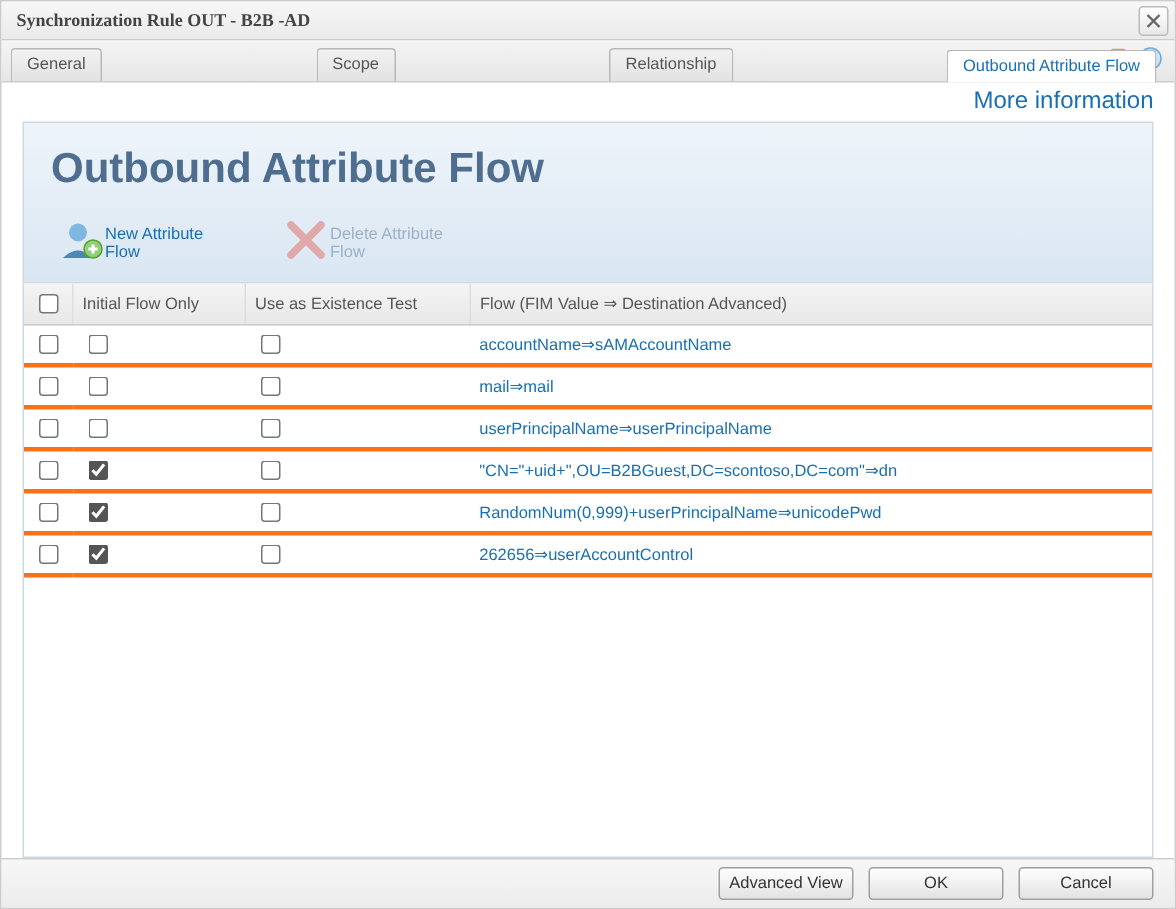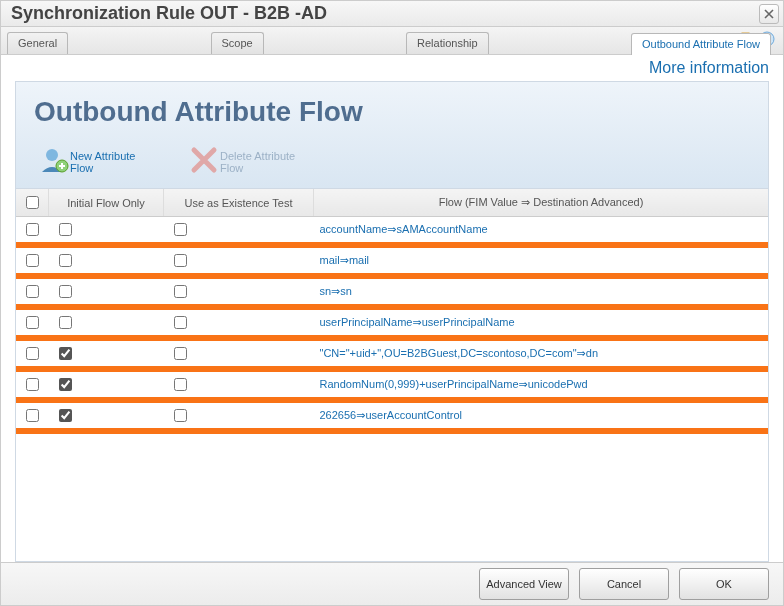--- a/index.html
+++ b/index.html
@@ -5,21 +5,21 @@
   * { box-sizing: border-box; }
   html, body { margin:0; padding:0; font-family: "Segoe UI", Arial, sans-serif; font-size:12px; color:#333; }
   body { width:784px; height:606px; background:#fff; border:1px solid #ccc; position:relative; display:flex; flex-direction:column; }
 
   
   .titlebar {
     height:26px; background:linear-gradient(#f7f7f7,#eaeaea);
     border-bottom:1px solid #ccc; display:flex; align-items:center; padding:0 6px 0 10px;
     position:relative;
   }
-  .titlebar .title { font-size:18px; font-weight:bold; color:#444; }
+  .titlebar .title { font-size:12px; font-weight:bold; color:#444;font-family:Liberation Serif, serif; }
   .titlebar .close {
     position:absolute; right:4px; top:3px; width:20px; height:20px; border:1px solid #bbb; border-radius:3px;
     background:linear-gradient(#fff,#e8e8e8); display:flex; align-items:center; justify-content:center; cursor:pointer;
   }
   .titlebar .close svg { width:10px; height:10px; }
 
   
   .tabrow {
     height:28px; background:linear-gradient(#f4f4f4,#e6e6e6);
     display:flex; align-items:flex-end; padding:0 10px 0 6px; border-bottom:1px solid #ccc; position:relative;justify-content:space-between;
@@ -59,45 +59,45 @@
   .action .lbl.disabled { color:#9cb1c6; }
   .ic-user { position:relative; }
   .ic-del { color:#d67a7a; }
 
   
   .tablewrap { margin:0 14px; border:1px solid #cfd9e4; border-top:none; flex:1; overflow:hidden; display:flex; flex-direction:column; }
   table { border-collapse:collapse; width:100%; }
   thead th {
     background:linear-gradient(#f4f4f4,#e8e8e8);
     border-bottom:1px solid #ccc; border-right:1px solid #ddd;
-    font-weight:normal; text-align:center; padding:4px 6px; color:#555; font-size:11px;
+    font-weight:normal; text-align:left; padding:4px 6px; color:#555; font-size:11px;
   }
   thead th:last-child { border-right:none; }
-  tbody td { padding:3px 6px; border-bottom:6px solid #f97316; vertical-align:middle; font-size:11px;margin-left:48px; }
+  tbody td { padding:3px 6px; border-bottom:3px solid #f97316; vertical-align:middle; font-size:11px;margin-left:48px; }
   tbody td.flowcell a { color:#1a6fb0; text-decoration:none; white-space:nowrap; }
   .col-sel { width:22px; text-align:center; }
   .col-ifo { width:115px; }
   .col-ex { width:150px; }
   .cb { width:13px; height:13px; accent-color:#555; cursor:pointer; }
 
   
   .tfoot {
     margin-top:auto; padding:6px 10px 8px; display:flex; justify-content:flex-end; align-items:center; gap:12px; border-top:1px solid #eee; font-size:11px; color:#666;
   }
   .tfoot .pginput { width:32px; height:17px; border:1px solid #aaa; text-align:right; padding:0 3px; font-size:11px; }
   .pgicons { display:flex; gap:2px; }
   .pgicons span { color:#bbb; cursor:default; font-size:12px; padding:0 1px; }
 
   
   .btnbar {
     border-top:1px solid #ccc; background:linear-gradient(#f7f7f7,#ececec);
     display:flex; justify-content:flex-end; gap:10px; padding:5px 14px;
   }
   .btn {
-    min-width:90px; height:32px; border:1px solid #9f9f9f; border-radius:3px;
+    min-width:90px; height:22px; border:1px solid #9f9f9f; border-radius:3px;
     background:linear-gradient(#fff,#e2e2e2); cursor:pointer; font-size:11px; color:#333;
   }
 </style>
 </head>
 <body>
 
 <div class="titlebar">
   <span class="title">Synchronization Rule OUT - B2B -AD</span>
   <div class="close">
     <svg viewBox="0 0 10 10">
@@ -177,26 +177,20 @@
         <tr>
           <td class="col-sel"><input type="checkbox" class="cb" style=""></td>
           <td class="col-ifo"><input type="checkbox" class="cb" style=""></td>
           <td class="col-ex"><input type="checkbox" class="cb" style=""></td>
           <td class="flowcell"><a href="#">mail⇒mail</a></td>
         </tr>
         <tr>
           <td class="col-sel"><input type="checkbox" class="cb" style=""></td>
           <td class="col-ifo"><input type="checkbox" class="cb" style=""></td>
           <td class="col-ex"><input type="checkbox" class="cb" style=""></td>
-          <td class="flowcell"><a href="#">sn⇒sn</a></td>
-        </tr>
-        <tr>
-          <td class="col-sel"><input type="checkbox" class="cb" style=""></td>
-          <td class="col-ifo"><input type="checkbox" class="cb" style=""></td>
-          <td class="col-ex"><input type="checkbox" class="cb" style=""></td>
           <td class="flowcell"><a href="#">userPrincipalName⇒userPrincipalName</a></td>
         </tr>
         <tr>
           <td class="col-sel"><input type="checkbox" class="cb" style=""></td>
           <td class="col-ifo"><input type="checkbox" class="cb" checked="" style=""></td>
           <td class="col-ex"><input type="checkbox" class="cb" style=""></td>
           <td class="flowcell"><a href="#">"CN="+uid+",OU=B2BGuest,DC=scontoso,DC=com"⇒dn</a></td>
         </tr>
         <tr>
           <td class="col-sel"><input type="checkbox" class="cb" style=""></td>
@@ -210,15 +204,15 @@
           <td class="col-ex"><input type="checkbox" class="cb" style=""></td>
           <td class="flowcell"><a href="#">262656⇒userAccountControl</a></td>
         </tr>
       </tbody>
   </table>
 
 </div>
 
 <div class="btnbar">
   <button class="btn">Advanced View</button>
+  <button class="btn">OK</button>
   <button class="btn">Cancel</button>
-  <button class="btn">OK</button>
 </div>
 
 </body></html>

